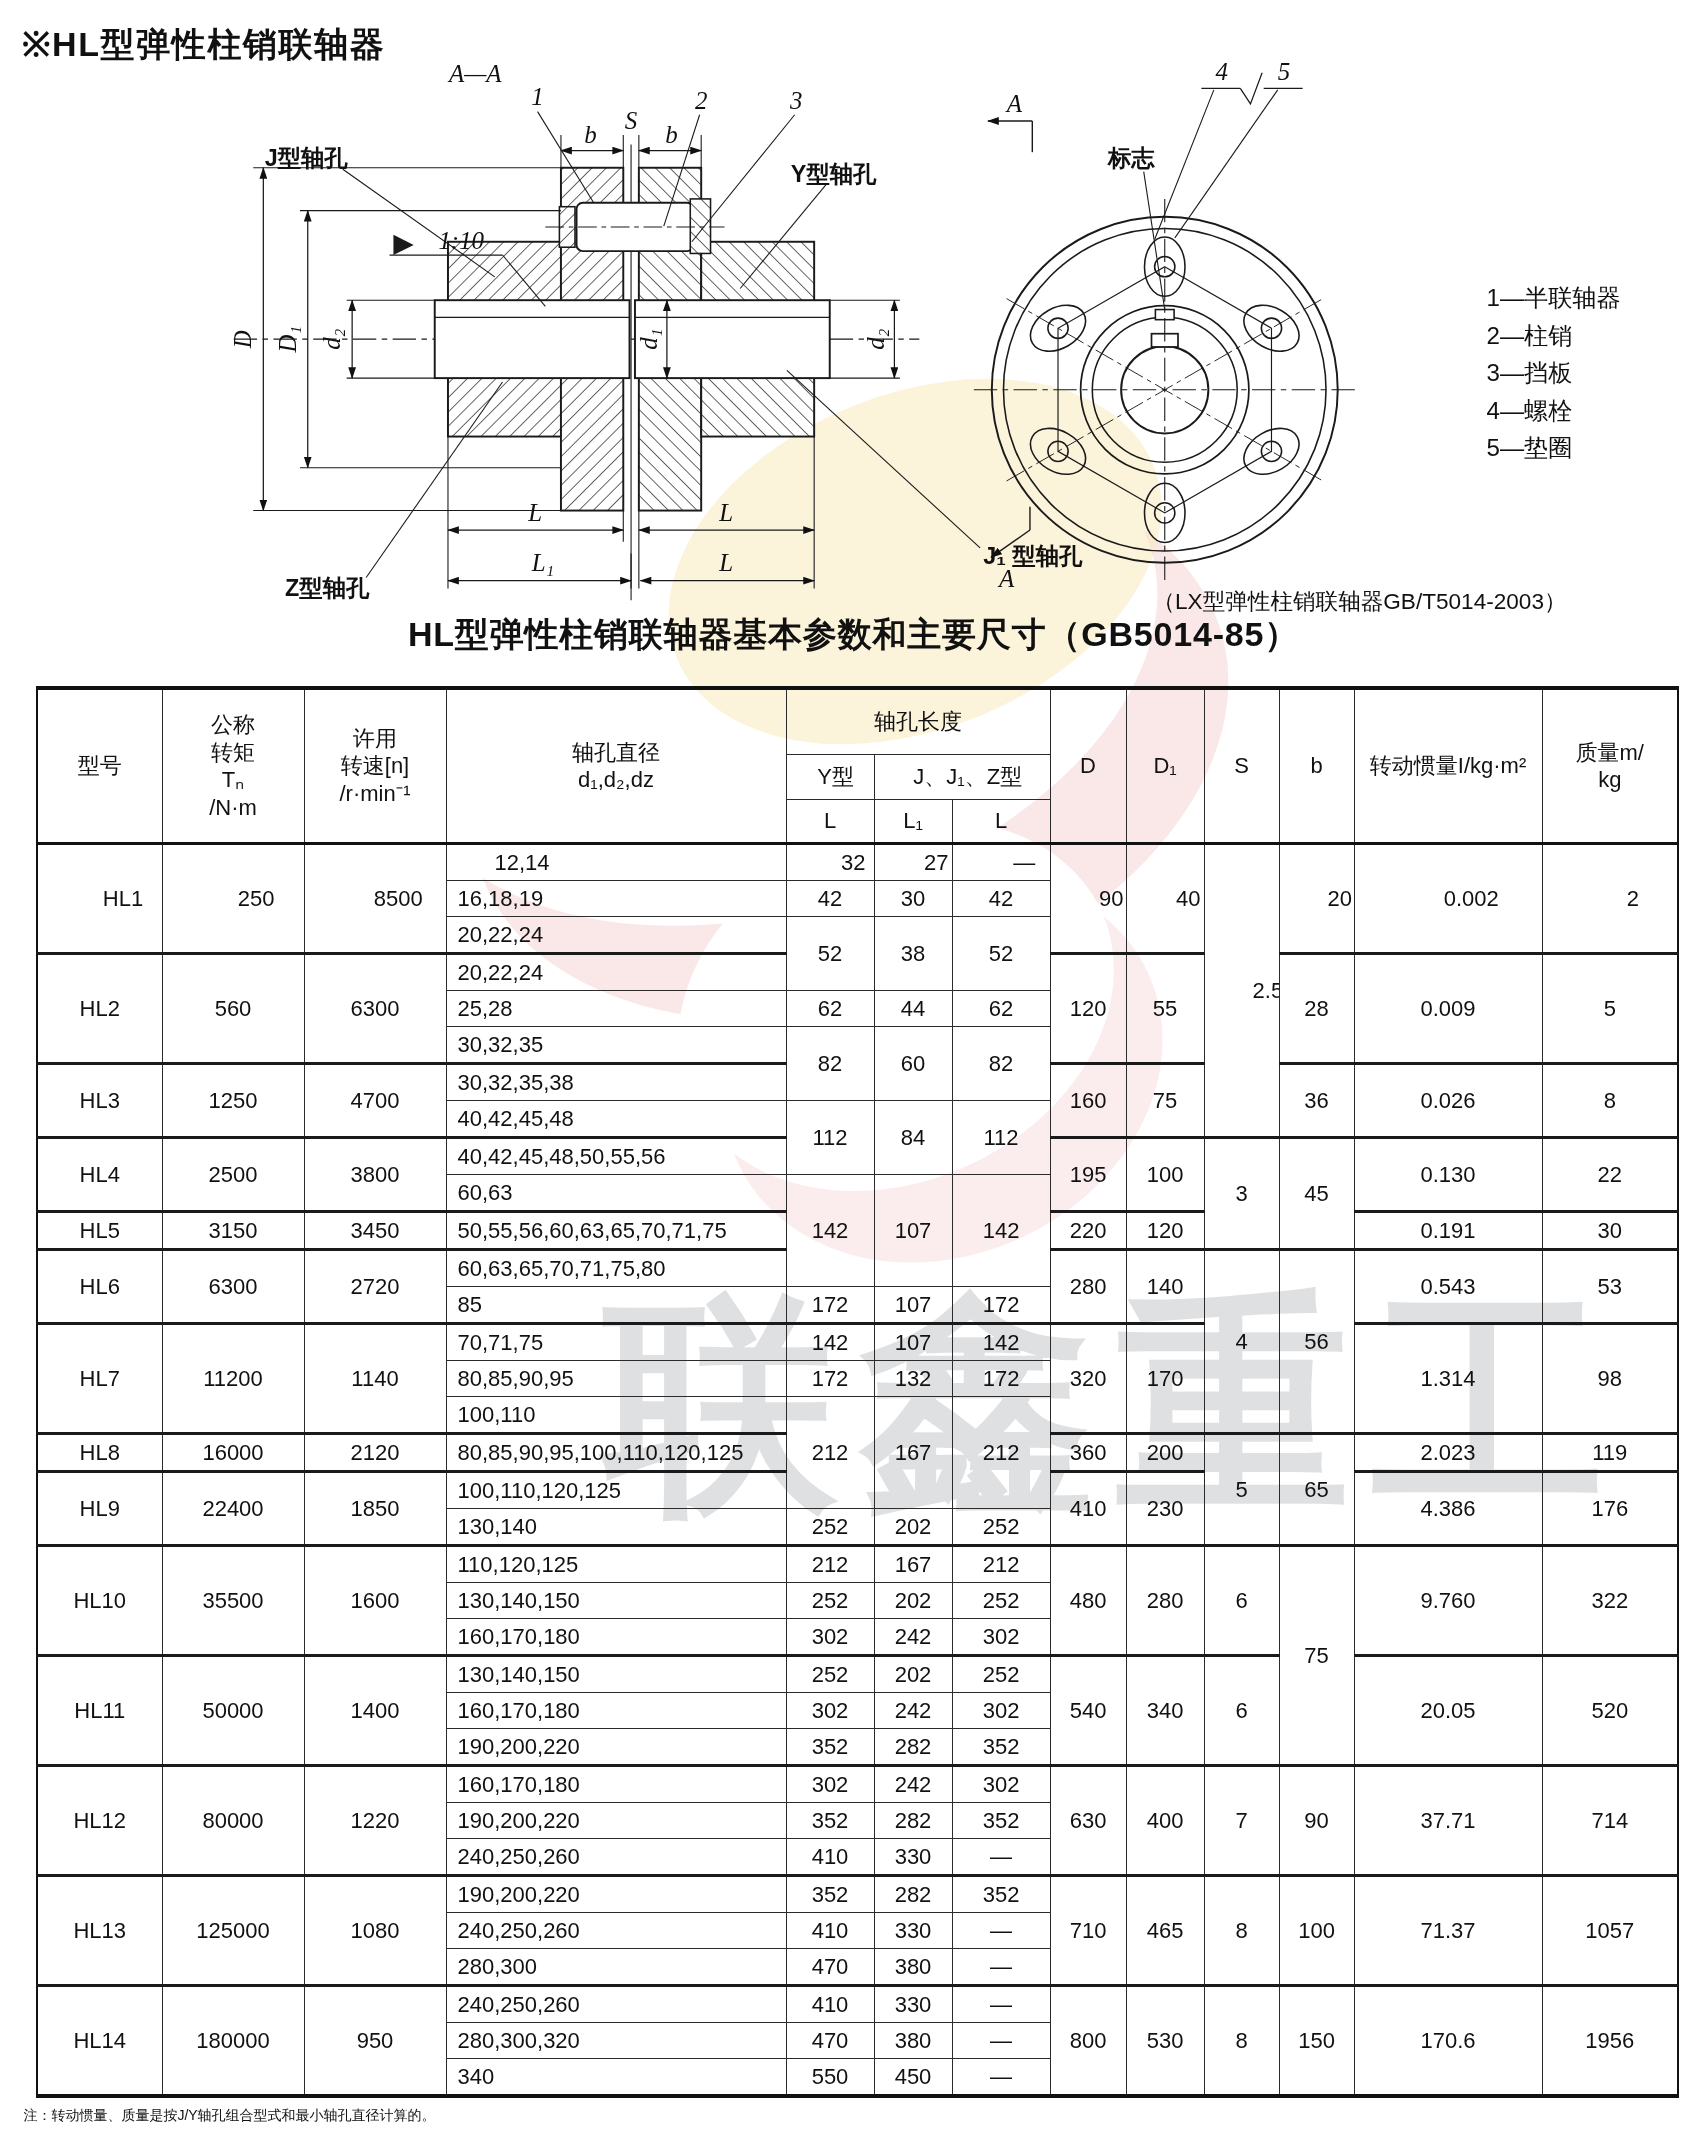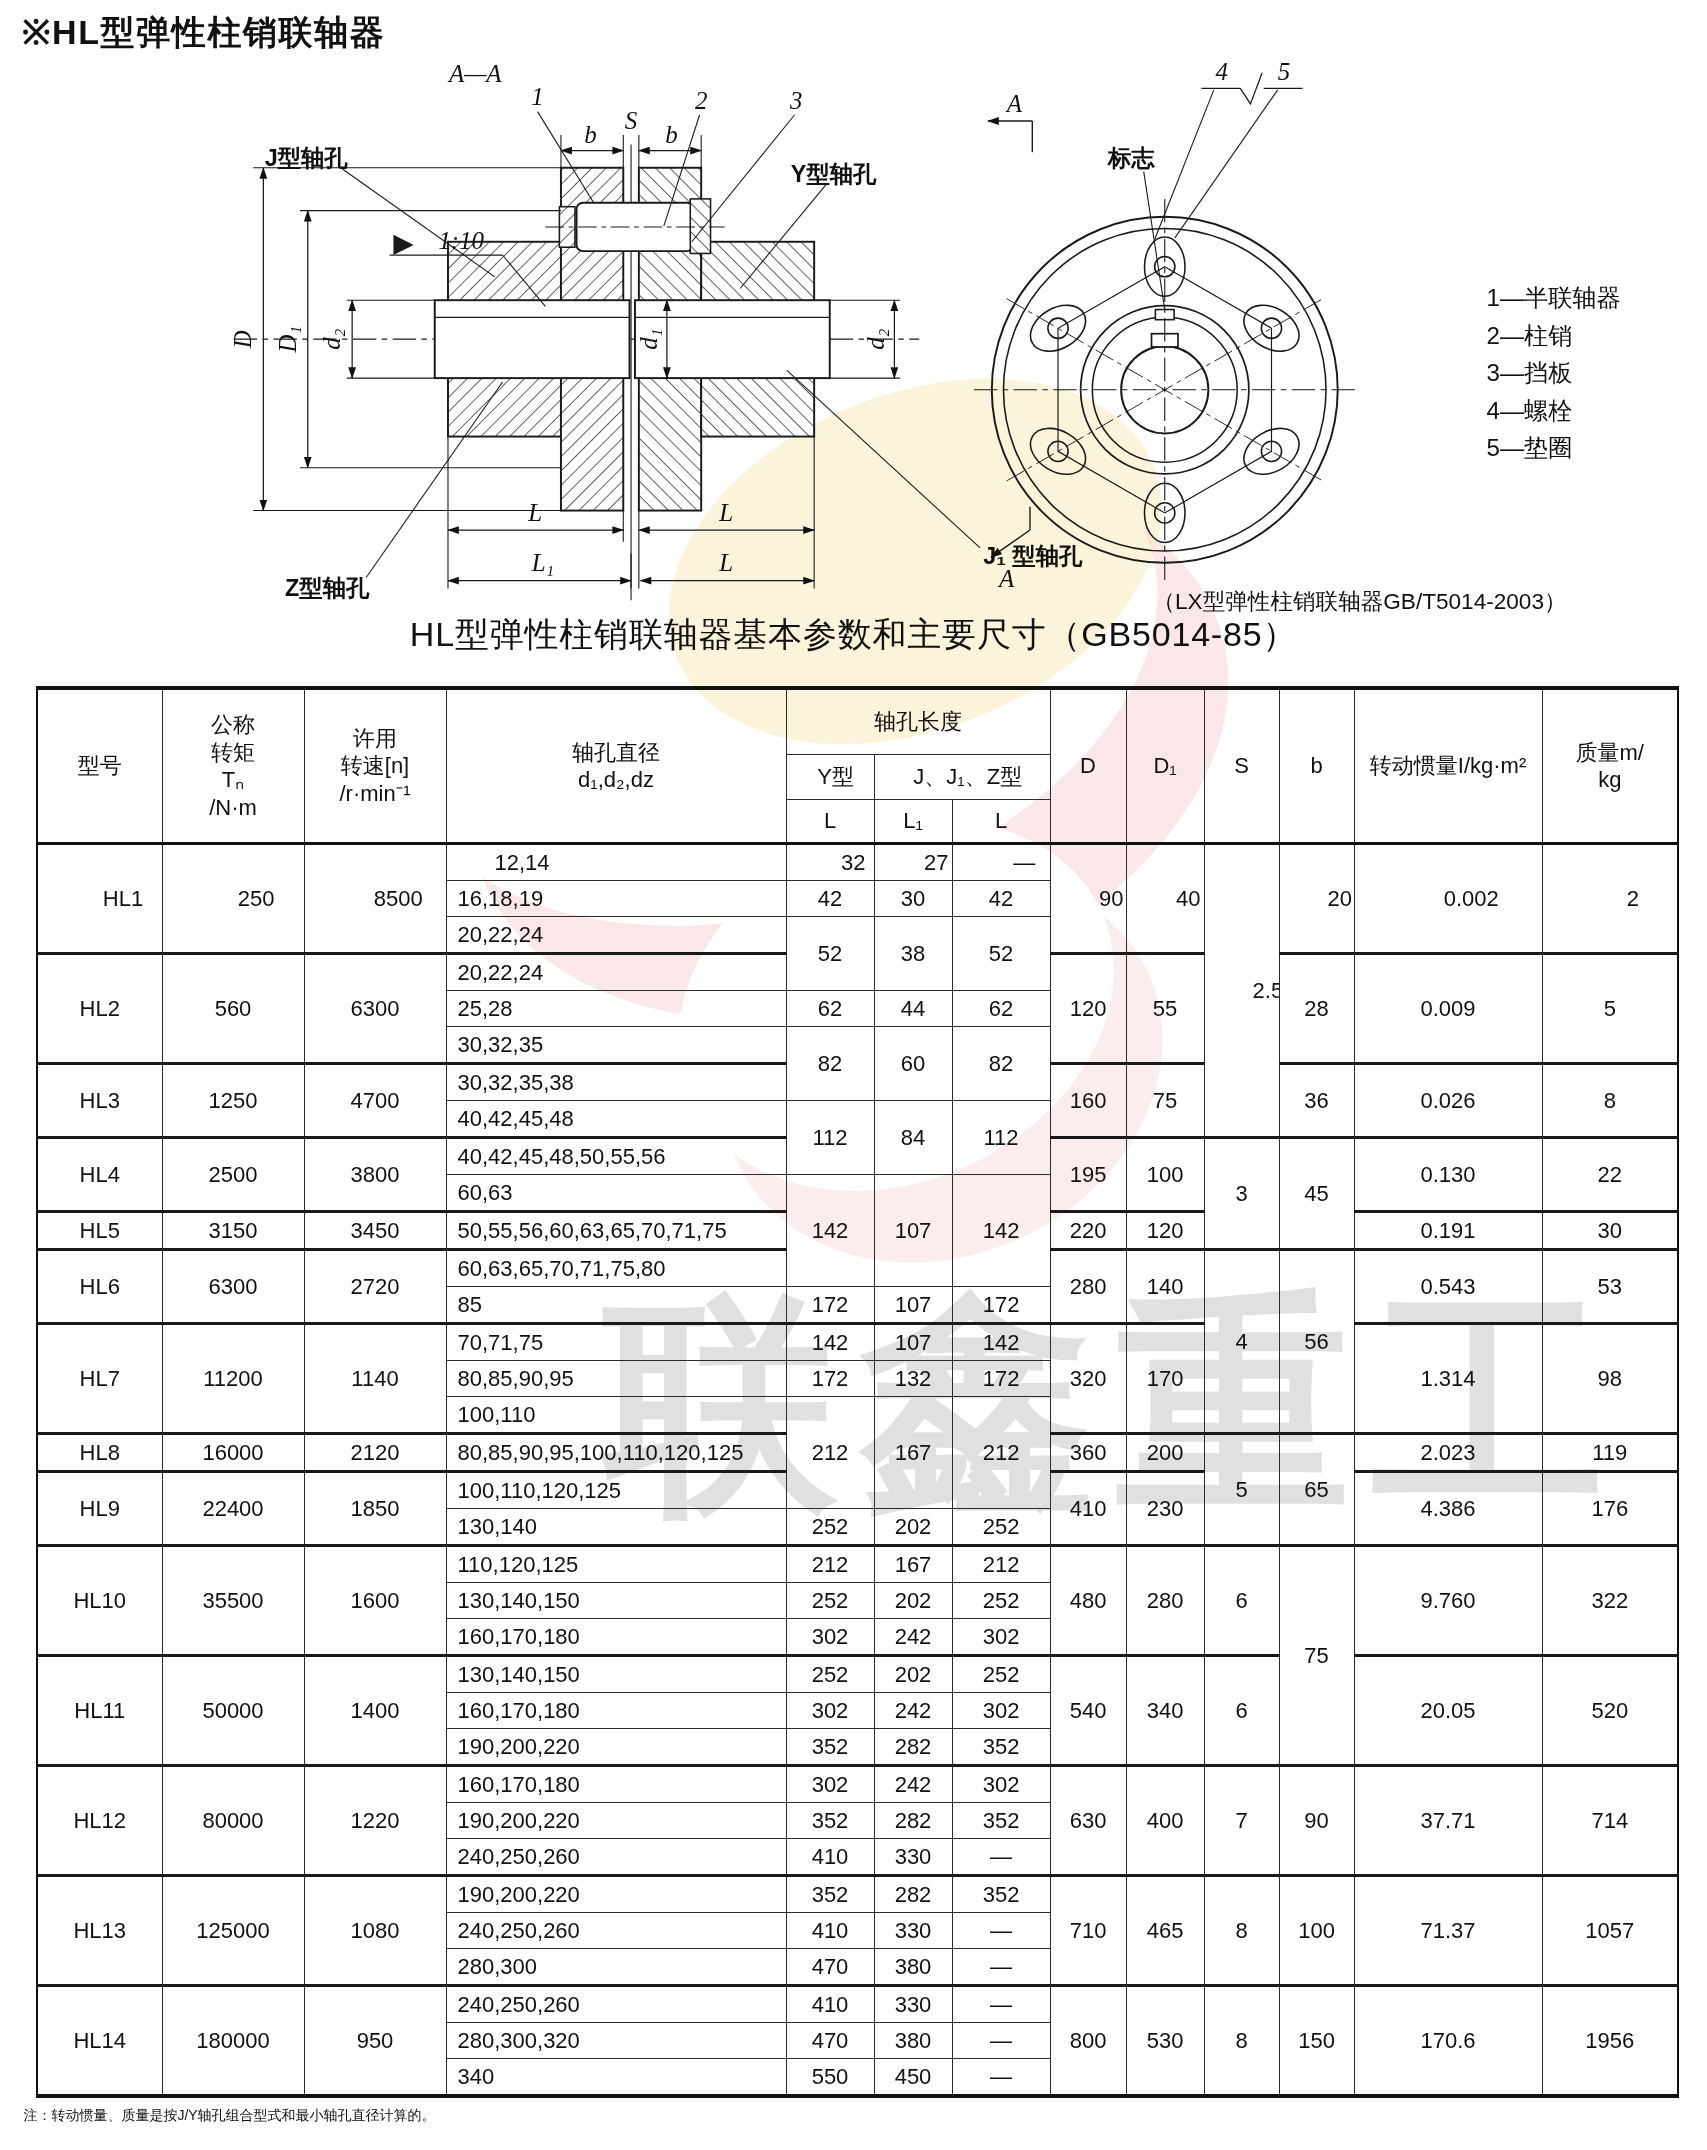--- a/index.html
+++ b/index.html
@@ -15,22 +15,22 @@
   #wm-yellow { left:658px; top:394px; width:514px; height:335px; background:#f7e7b5; opacity:.5; transform:rotate(-22deg); }
   #wm-pink2 { left:717px; top:881px; width:452px; height:374px; background:#f2c7c7; opacity:.32; transform:rotate(-25deg); }
   #wm-pink2-cut { left:670px; top:830px; width:452px; height:351px; background:#ffffff; transform:rotate(-25deg); }
   .wm-text {
     position:absolute; left:604px; top:1290px; font-size:234px; line-height:1;
     font-weight:bold; font-family:"Liberation Serif", serif;
     color:#0f172a; opacity:.13; letter-spacing:22px; white-space:nowrap;
   }
   
   .content { position:absolute; inset:0; z-index:1; }
-  .page-title { position:absolute; top:8px; left:22px; font-size:34px; font-weight:bold; letter-spacing:1.6px; }
-  .table-title { position:absolute; top:612px; left:0; width:1707px; text-align:center; font-size:34px; font-weight:normal; letter-spacing:0.8px; }
+  .page-title { position:absolute; top:20px; left:22px; font-size:34px; font-weight:bold; letter-spacing:1.6px; }
+  .table-title { position:absolute; top:612px; left:0; width:1707px; text-align:center; font-size:34px; font-weight:bold; letter-spacing:0.8px; }
   svg.drawing { position:absolute; top:43px; left:0; }
   svg.drawing text { fill:#111; }
   .dimtxt { font-family:"Liberation Serif", serif; font-style:italic; font-size:32px; }
   .cjk { font-size:30px; font-weight:bold; }
   .legend-txt { font-size:31px; }
   .caption { font-size:29px; }
   
   table.spec {
     position:absolute; top:686px; left:36px; width:1640px;
     border-collapse:collapse; table-layout:fixed;

